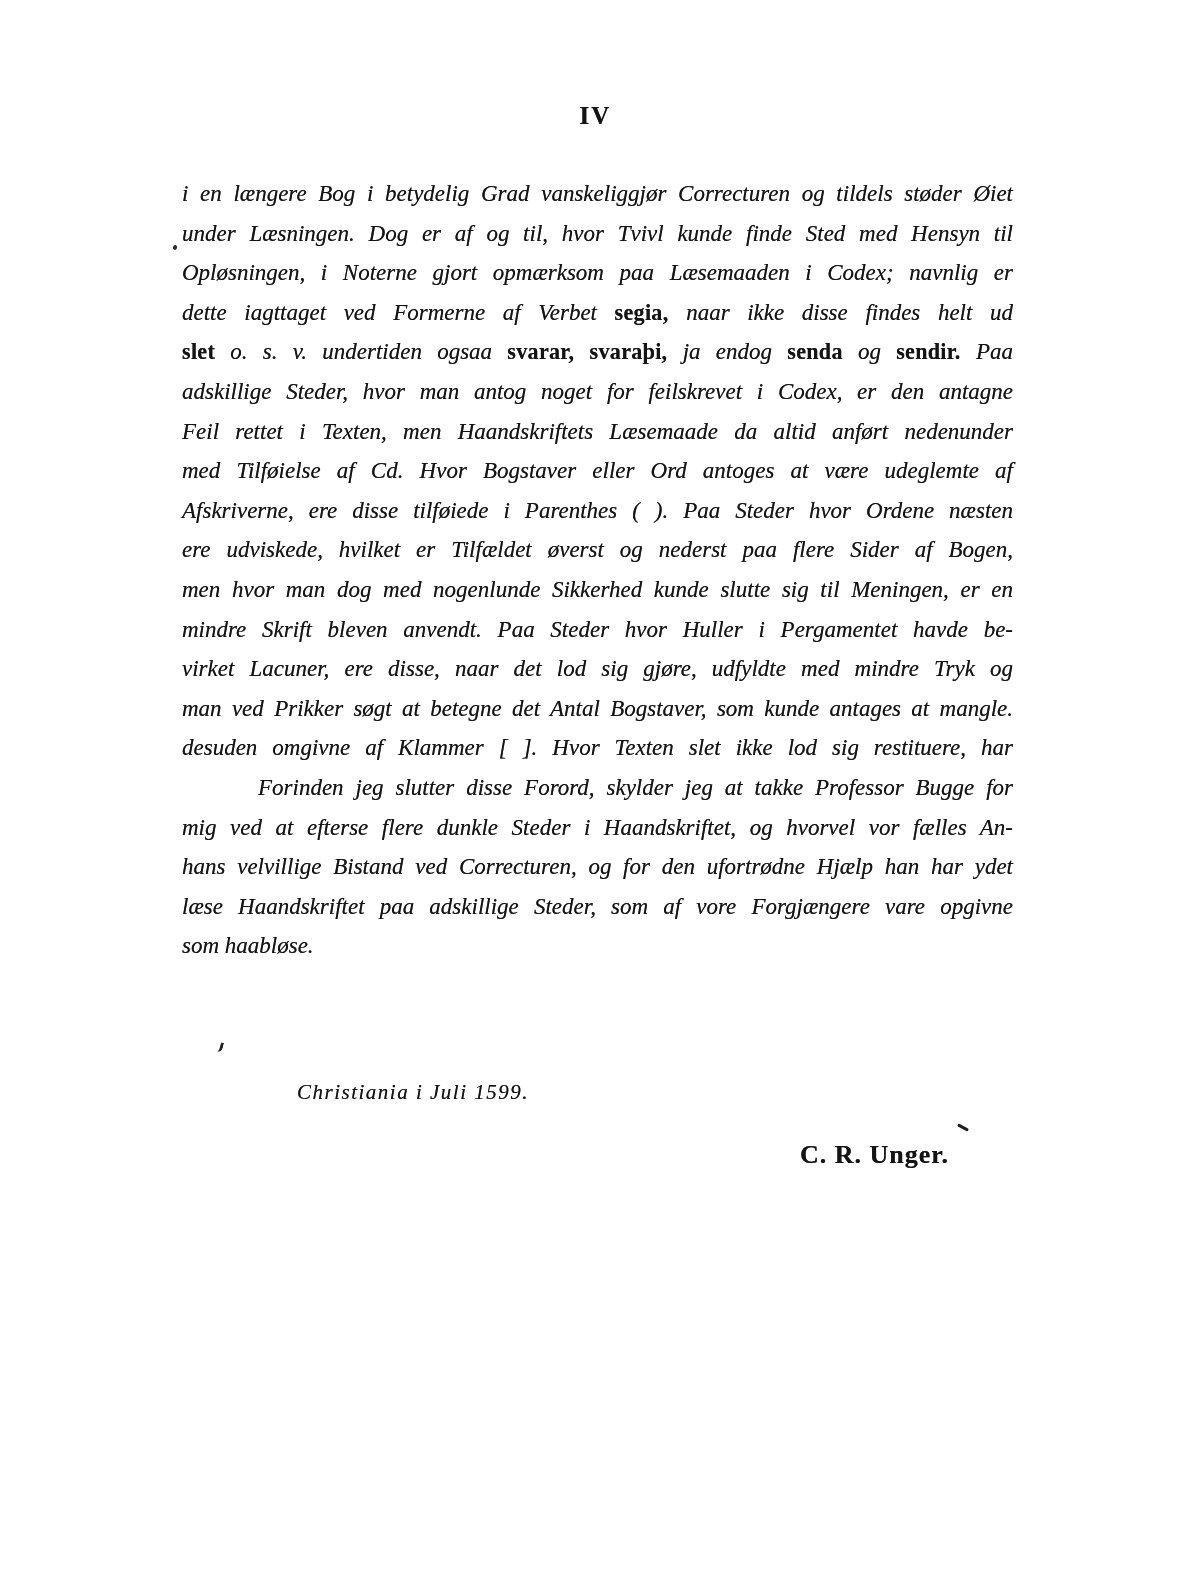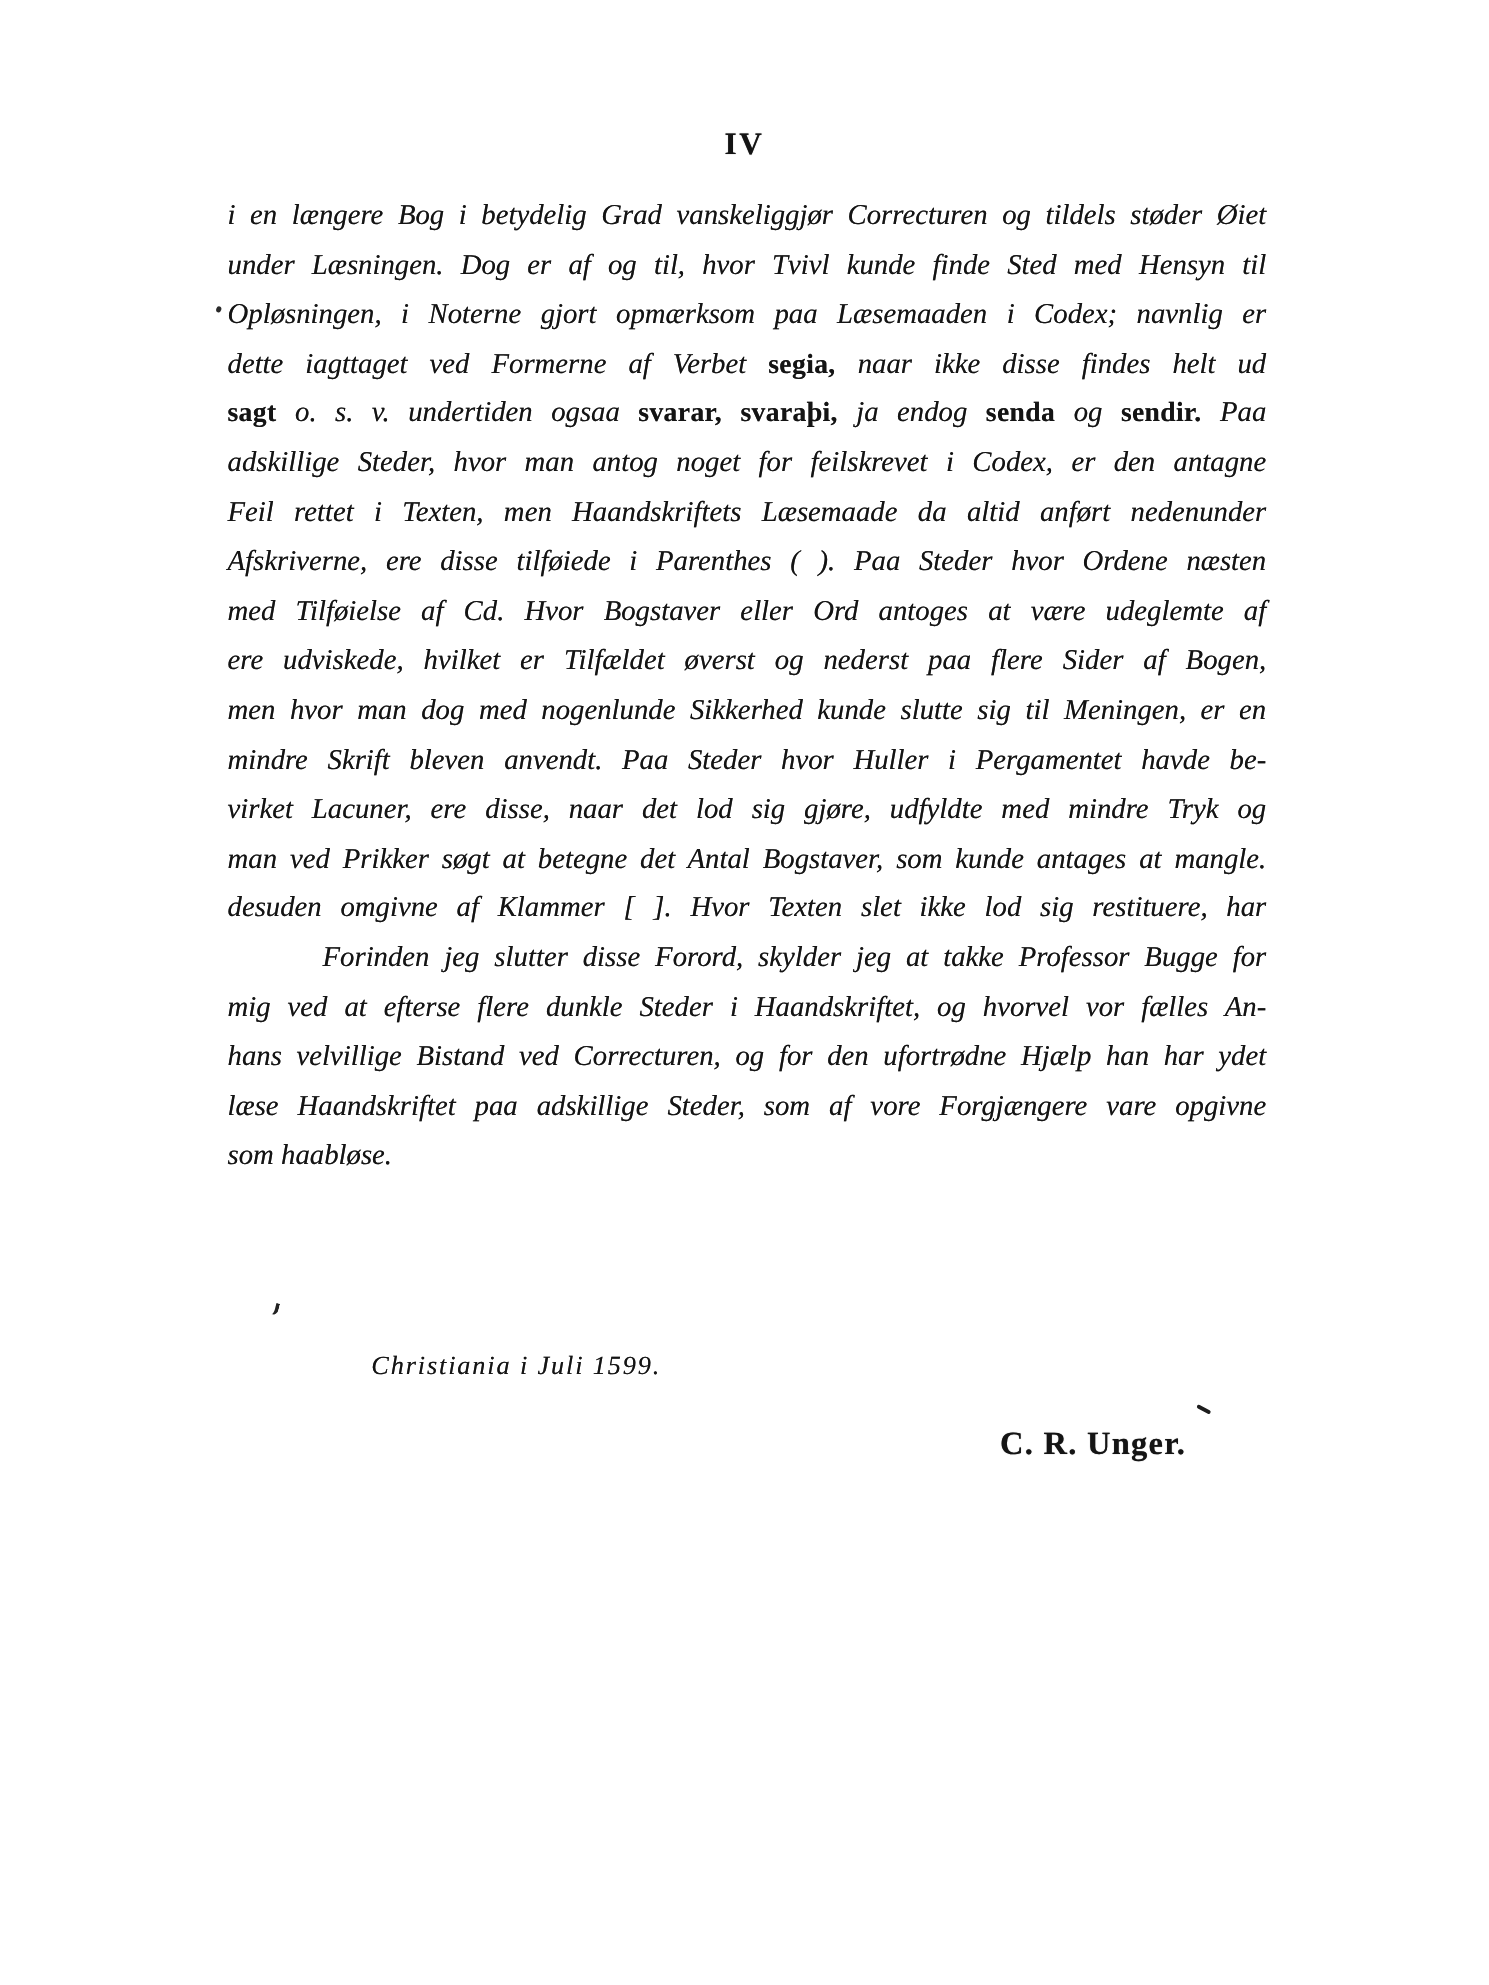--- a/index.html
+++ b/index.html
@@ -19,21 +19,21 @@
     width: 100%;
     text-align: center;
     font-weight: bold;
     font-size: 25px;
     letter-spacing: 2px;
     text-shadow: 0 0 0.6px rgba(0,0,0,0.75);
   }
   .text-block {
     position: absolute;
     left: 182px;
-    top: 152px;
+    top: 174px;
     width: 831px;
     font-size: 23px;
     font-style: italic;
     text-shadow: 0 0 0.5px rgba(0,0,0,0.65);
   }
   .paragraph { margin: 0; padding: 0; }
   .line {
     line-height: 39.6px;
     text-align: justify;
     text-align-last: justify;
@@ -105,25 +105,25 @@
 <div class="page">
 
   <div class="page-number">IV</div>
 
   <div class="text-block">
       <div class="paragraph">
         <div class="line"><span class="seg-it">i en længere Bog i betydelig Grad vanskeliggjør Correcturen og tildels støder Øiet</span></div>
         <div class="line"><span class="seg-it">under Læsningen. Dog er af og til, hvor Tvivl kunde finde Sted med Hensyn til</span></div>
         <div class="line"><span class="seg-it">Opløsningen, i Noterne gjort opmærksom paa Læsemaaden i Codex; navnlig er</span></div>
         <div class="line"><span class="seg-it">dette iagttaget ved Formerne af Verbet </span><span class="seg-up">segia,</span><span class="seg-it"> naar ikke disse findes helt ud</span></div>
-        <div class="line"><span class="seg-up">sagt</span><span class="seg-it"> o. s. v. undertiden ogsaa </span><span class="seg-up">svarar, svaraþi,</span><span class="seg-it"> ja endog </span><span class="seg-up">senda</span><span class="seg-it"> og </span><span class="seg-up">sendir.</span><span class="seg-it"> Paa</span></div>
+        <div class="line"><span class="seg-up">slet</span><span class="seg-it"> o. s. v. undertiden ogsaa </span><span class="seg-up">svarar, svaraþi,</span><span class="seg-it"> ja endog </span><span class="seg-up">senda</span><span class="seg-it"> og </span><span class="seg-up">sendir.</span><span class="seg-it"> Paa</span></div>
         <div class="line"><span class="seg-it">adskillige Steder, hvor man antog noget for feilskrevet i Codex, er den antagne</span></div>
         <div class="line"><span class="seg-it">Feil rettet i Texten, men Haandskriftets Læsemaade da altid anført nedenunder</span></div>
+        <div class="line"><span class="seg-it">med Tilføielse af Cd. Hvor Bogstaver eller Ord antoges at være udeglemte af</span></div>
         <div class="line"><span class="seg-it">Afskriverne, ere disse tilføiede i Parenthes ( ). Paa Steder hvor Ordene næsten</span></div>
-        <div class="line"><span class="seg-it">med Tilføielse af Cd. Hvor Bogstaver eller Ord antoges at være udeglemte af</span></div>
         <div class="line"><span class="seg-it">ere udviskede, hvilket er Tilfældet øverst og nederst paa flere Sider af Bogen,</span></div>
         <div class="line"><span class="seg-it">men hvor man dog med nogenlunde Sikkerhed kunde slutte sig til Meningen, er en</span></div>
         <div class="line"><span class="seg-it">mindre Skrift bleven anvendt. Paa Steder hvor Huller i Pergamentet havde be-</span></div>
         <div class="line"><span class="seg-it">virket Lacuner, ere disse, naar det lod sig gjøre, udfyldte med mindre Tryk og</span></div>
         <div class="line"><span class="seg-it">man ved Prikker søgt at betegne det Antal Bogstaver, som kunde antages at mangle.</span></div>
         <div class="line"><span class="seg-it">desuden omgivne af Klammer [ ]. Hvor Texten slet ikke lod sig restituere, har</span></div>
       </div>
       <div class="paragraph">
         <div class="line indent"><span class="seg-it">Forinden jeg slutter disse Forord, skylder jeg at takke Professor Bugge for</span></div>
         <div class="line"><span class="seg-it">mig ved at efterse flere dunkle Steder i Haandskriftet, og hvorvel vor fælles An-</span></div>

